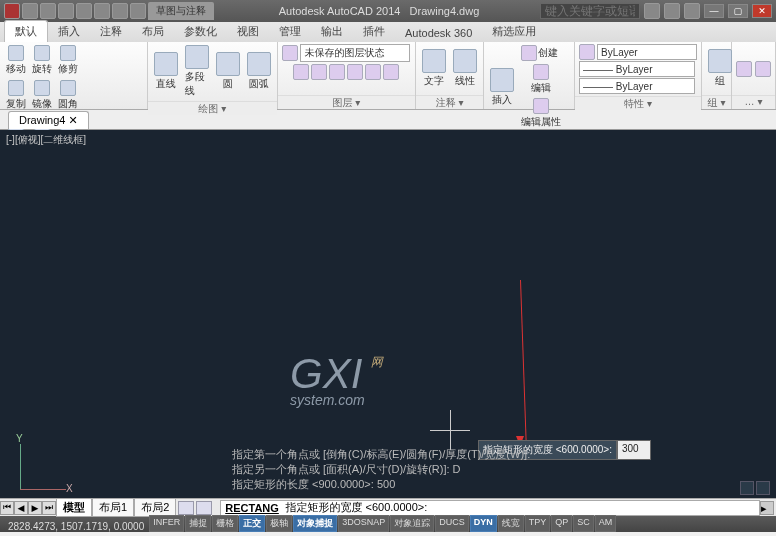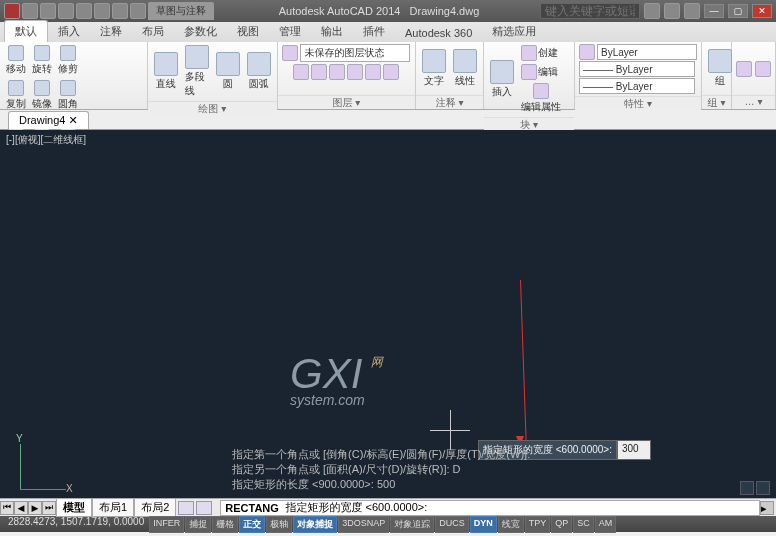--- a/index.html
+++ b/index.html
@@ -61,26 +61,26 @@
 .ucs .xl { position: absolute; bottom: -4px; left: 56px; color: #caa; font-size: 10px; }
 .vp-ctrl { position: absolute; bottom: 3px; right: 6px; display: flex; gap: 2px; }
 .vp-ctrl div { width: 14px; height: 14px; background: #2a3a48; border: 1px solid #556; }
 
 
 .bottom-row { height: 18px; background: #eaeaea; display: flex; align-items: center; font-size: 11px; border-top: 1px solid #aaa; }
 .nav-btn { width: 14px; height: 14px; background: #ddd; border: 1px solid #999; display: flex; align-items: center; justify-content: center; font-size: 9px; }
 .layout-tab { padding: 1px 6px; border: 1px solid #aaa; background: #f8f8f8; }
 .layout-tab.active { background: #fff; font-weight: bold; }
 .cmd-line { flex: 1; background: #fff; border: 1px solid #aaa; height: 16px; display: flex; align-items: center; padding: 0 4px; margin-left: 8px; font-size: 11px; font-family: SimSun, monospace; }
-.cmd-line .kw { font-weight: bold; }
+.cmd-line .kw { font-weight: bold; text-decoration: underline; }
 .cmd-icon { width: 16px; height: 14px; background: #dde; border: 1px solid #99a; margin-left: 2px; }
 .scroll-r { width: 14px; height: 14px; background: #ccc; border: 1px solid #999; margin-left: auto; margin-right: 2px; }
 
 
-.statusbar { height: 16px; background: linear-gradient(#5a5a5a, #444); color: #ddd; display: flex; align-items: flex-start; font-size: 10px; padding: 0 4px; gap: 1px; }
+.statusbar { height: 16px; background: linear-gradient(#5a5a5a, #444); color: #ddd; display: flex; align-items: flex-end; font-size: 10px; padding: 0 4px; gap: 1px; }
 .coord { padding: 0 4px; color: #ddd; font-size: 10px; }
 .sbtn { padding: 1px 3px; background: #5e5e5e; border: 1px solid #6a6a6a; font-size: 9px; color: #ddd; }
 .sbtn.on { background: #3a6ea5; border-color: #4a7eb5; color: #fff; font-weight: bold; }
 </style>
 </head>
 <body>
 
 <div class="titlebar">
   <div class="qat">
     <div class="qat-icon red"></div>
@@ -225,21 +225,21 @@
     <div class="panel-body">
       <div class="rbtn rbtn-lg">
           <div class="ic"></div>
           <span>插入</span>
         </div>
       <div style="display:flex;flex-direction:column;gap:1px">
         <div class="rbtn" style="flex-direction:row">
             <div class="smallic"></div>
             <span>创建</span>
           </div>
-        <div class="rbtn" style="flex-direction:row">
+        <div class="rbtn" style="flex-direction:column">
             <div class="smallic"></div>
             <span>编辑</span>
           </div>
         <div class="rbtn" style="flex-direction:column">
             <div class="smallic"></div>
             <span>编辑属性</span>
           </div>
       </div>
     </div>
     <div class="panel-title">块 ▾</div>

